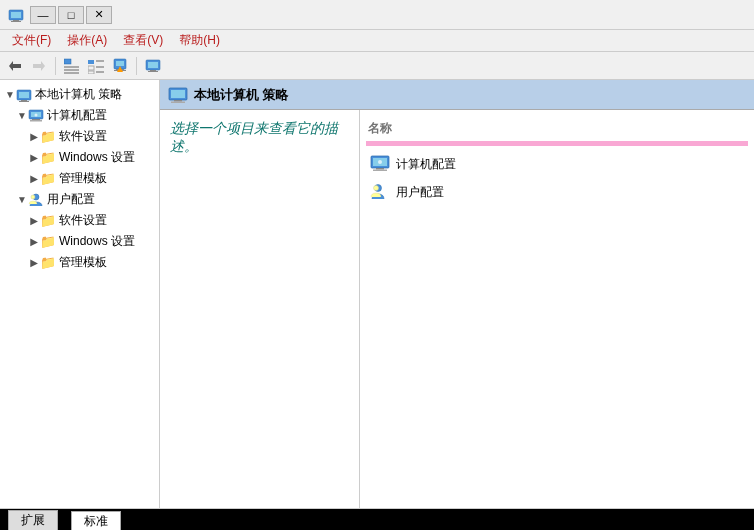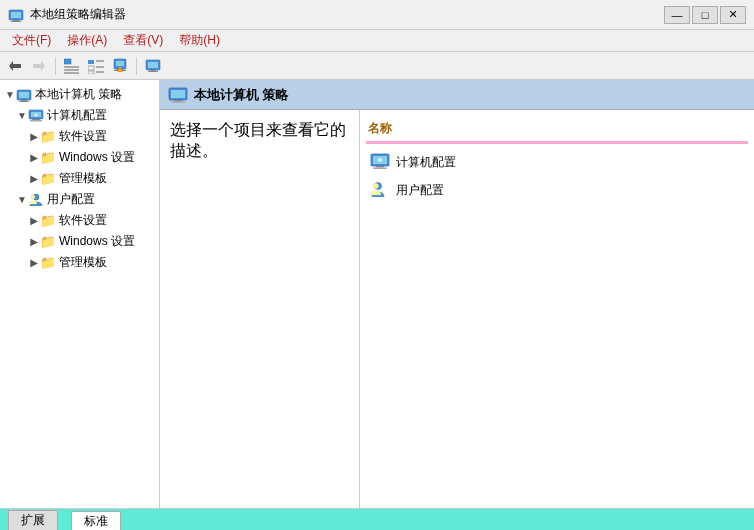--- a/index.html
+++ b/index.html
@@ -175,34 +175,35 @@
 
     
     .content-body {
       display: flex;
       flex: 1;
       overflow: hidden;
     }
     .content-description {
       width: 200px;
       padding: 10px;
-      font-size: 16px;
-      color: #000000;
+      font-size: 14px;
+      color: #0f766e;
       border-right: 1px solid #ccc;
+      font-style: italic;
     }
     .content-list {
       flex: 1;
       padding: 6px;
     }
     .content-list-header {
       font-size: 12px;
       font-weight: bold;
-      color: #a16207;
+      color: #737373;
       padding: 4px 2px;
-      border-bottom: 3px solid #f9a8d4;
+      border-bottom: 5px solid #f9a8d4;
       margin-bottom: 4px;
     }
     .content-list-item {
       display: flex;
       align-items: center;
       padding: 4px 4px;
       cursor: pointer;
     }
     .content-list-icon {
       width: 20px;
@@ -214,21 +215,21 @@
       font-size: 14px;
     }
     .content-list-label {
       font-size: 12px;
       color: #000;
     }
 
     
     .tab-bar {
       height: 22px;
-      background: #5eead4;
+      background: #000000;
       border-top: 1px solid #ccc;
       display: flex;
       align-items: flex-end;
       padding: 0 8px;
     }
     .tab {
       height: 20px;
       padding: 0 12px;
       background: #ddd;
       border: 1px solid #aaa;
@@ -252,21 +253,20 @@
 
 <div class="title-bar">
   <div class="title-bar-icon">
     <svg width="16" height="16" viewBox="0 0 16 16">
       <rect x="1" y="3" width="14" height="10" rx="1" fill="#4a90d9" stroke="#2266aa" stroke-width="0.5"></rect>
       <rect x="3" y="5" width="10" height="6" fill="#87ceeb"></rect>
       <rect x="5" y="13" width="6" height="1" fill="#888"></rect>
       <rect x="3" y="14" width="10" height="1" fill="#888"></rect>
     </svg>
   </div>
-  <span class="title-bar-title">本地组策略编辑器</span>
   <div class="title-bar-controls">
     <button class="title-bar-btn">—</button>
     <button class="title-bar-btn">□</button>
     <button class="title-bar-btn">✕</button>
   </div>
 </div>
 
 <div class="menu-bar">
   <span class="menu-item">文件(F)</span>
   <span class="menu-item">操作(A)</span>

